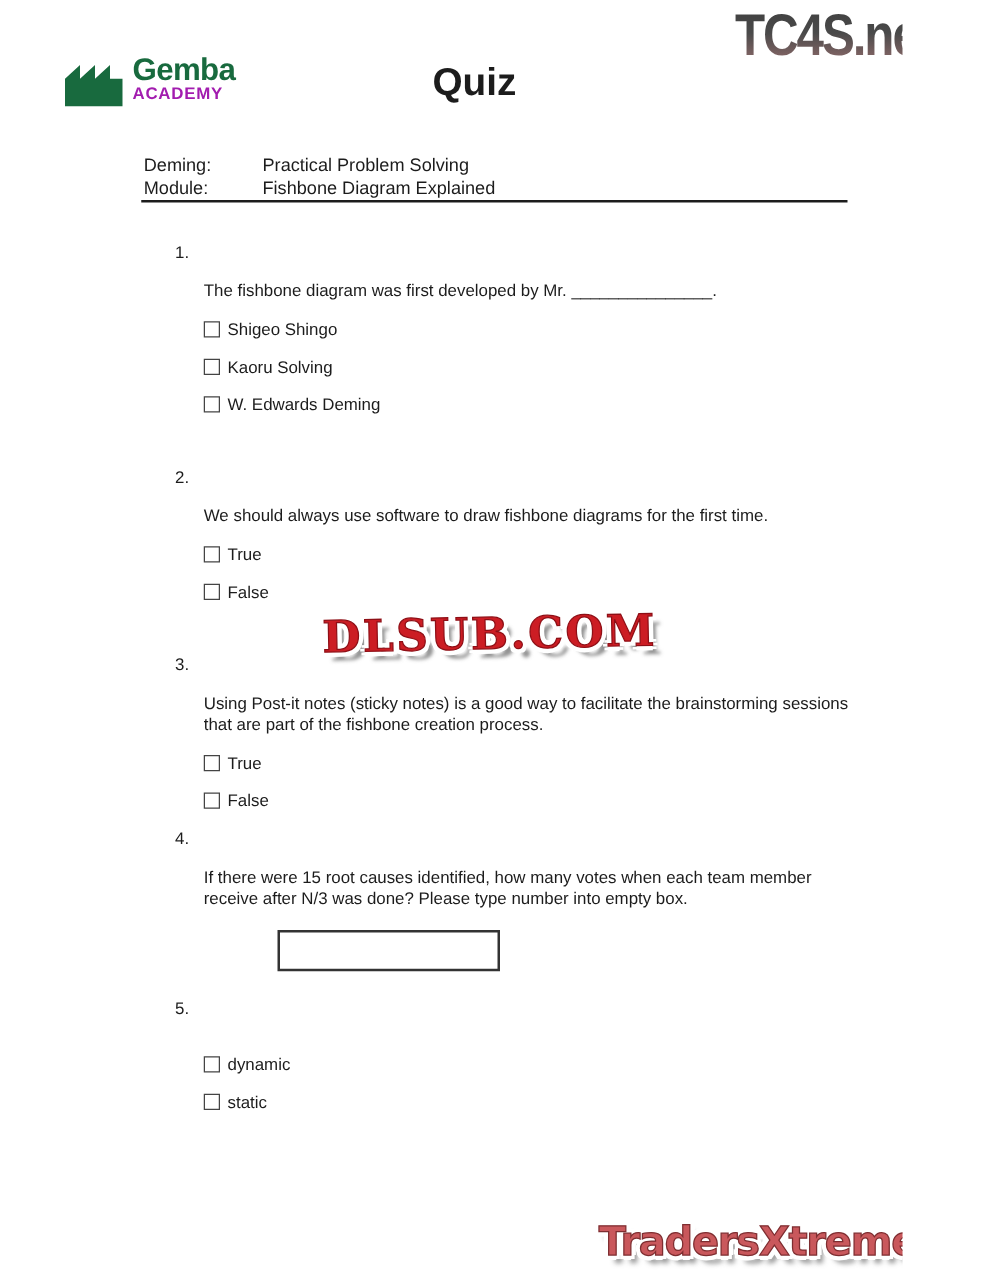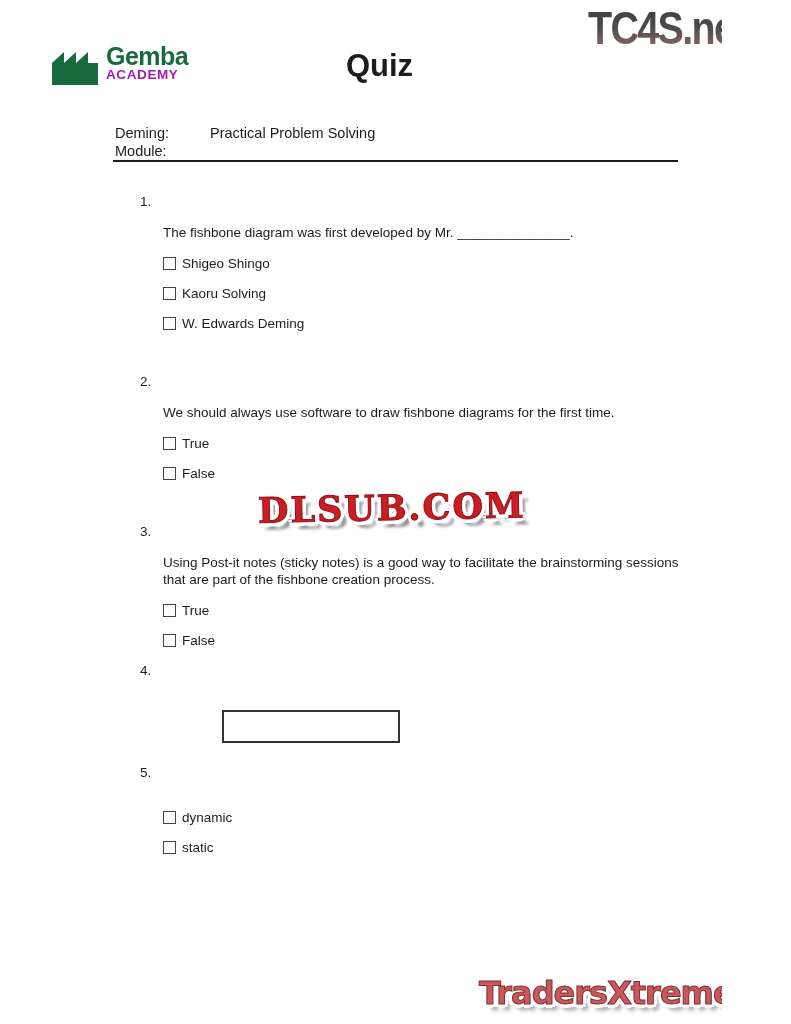--- a/index.html
+++ b/index.html
@@ -132,20 +132,21 @@
     <span class="title">Quiz</span>
   </div>
 
   <div class="meta">
     <div class="meta-row">
       <span class="meta-label">Deming:</span>
       <span class="meta-value">Practical Problem Solving</span>
     </div>
     <div class="meta-row">
       <span class="meta-label">Module:</span>
+      <span class="meta-value">Fishbone Diagram Explained</span>
     </div>
     <div class="meta-rule"></div>
   </div>
 
   <div class="questions">
       <div class="question">
         <span class="qnum">1.</span>
         <div class="qbody">
           <div class="qtext">The fishbone diagram was first developed by Mr. _______________.</div>
           <div class="option">
@@ -186,20 +187,21 @@
           </div>
           <div class="option">
             <span class="cb"></span>
             <span class="option-label">False</span>
           </div>
         </div>
       </div>
       <div class="question">
         <span class="qnum">4.</span>
         <div class="qbody">
+          <div class="qtext">If there were 15 root causes identified, how many votes when each team member receive after N/3 was done? Please type number into empty box.</div>
           <div class="answer-box"></div>
         </div>
       </div>
       <div class="question">
         <span class="qnum">5.</span>
         <div class="qbody">
           <div class="option">
             <span class="cb"></span>
             <span class="option-label">dynamic</span>
           </div>

